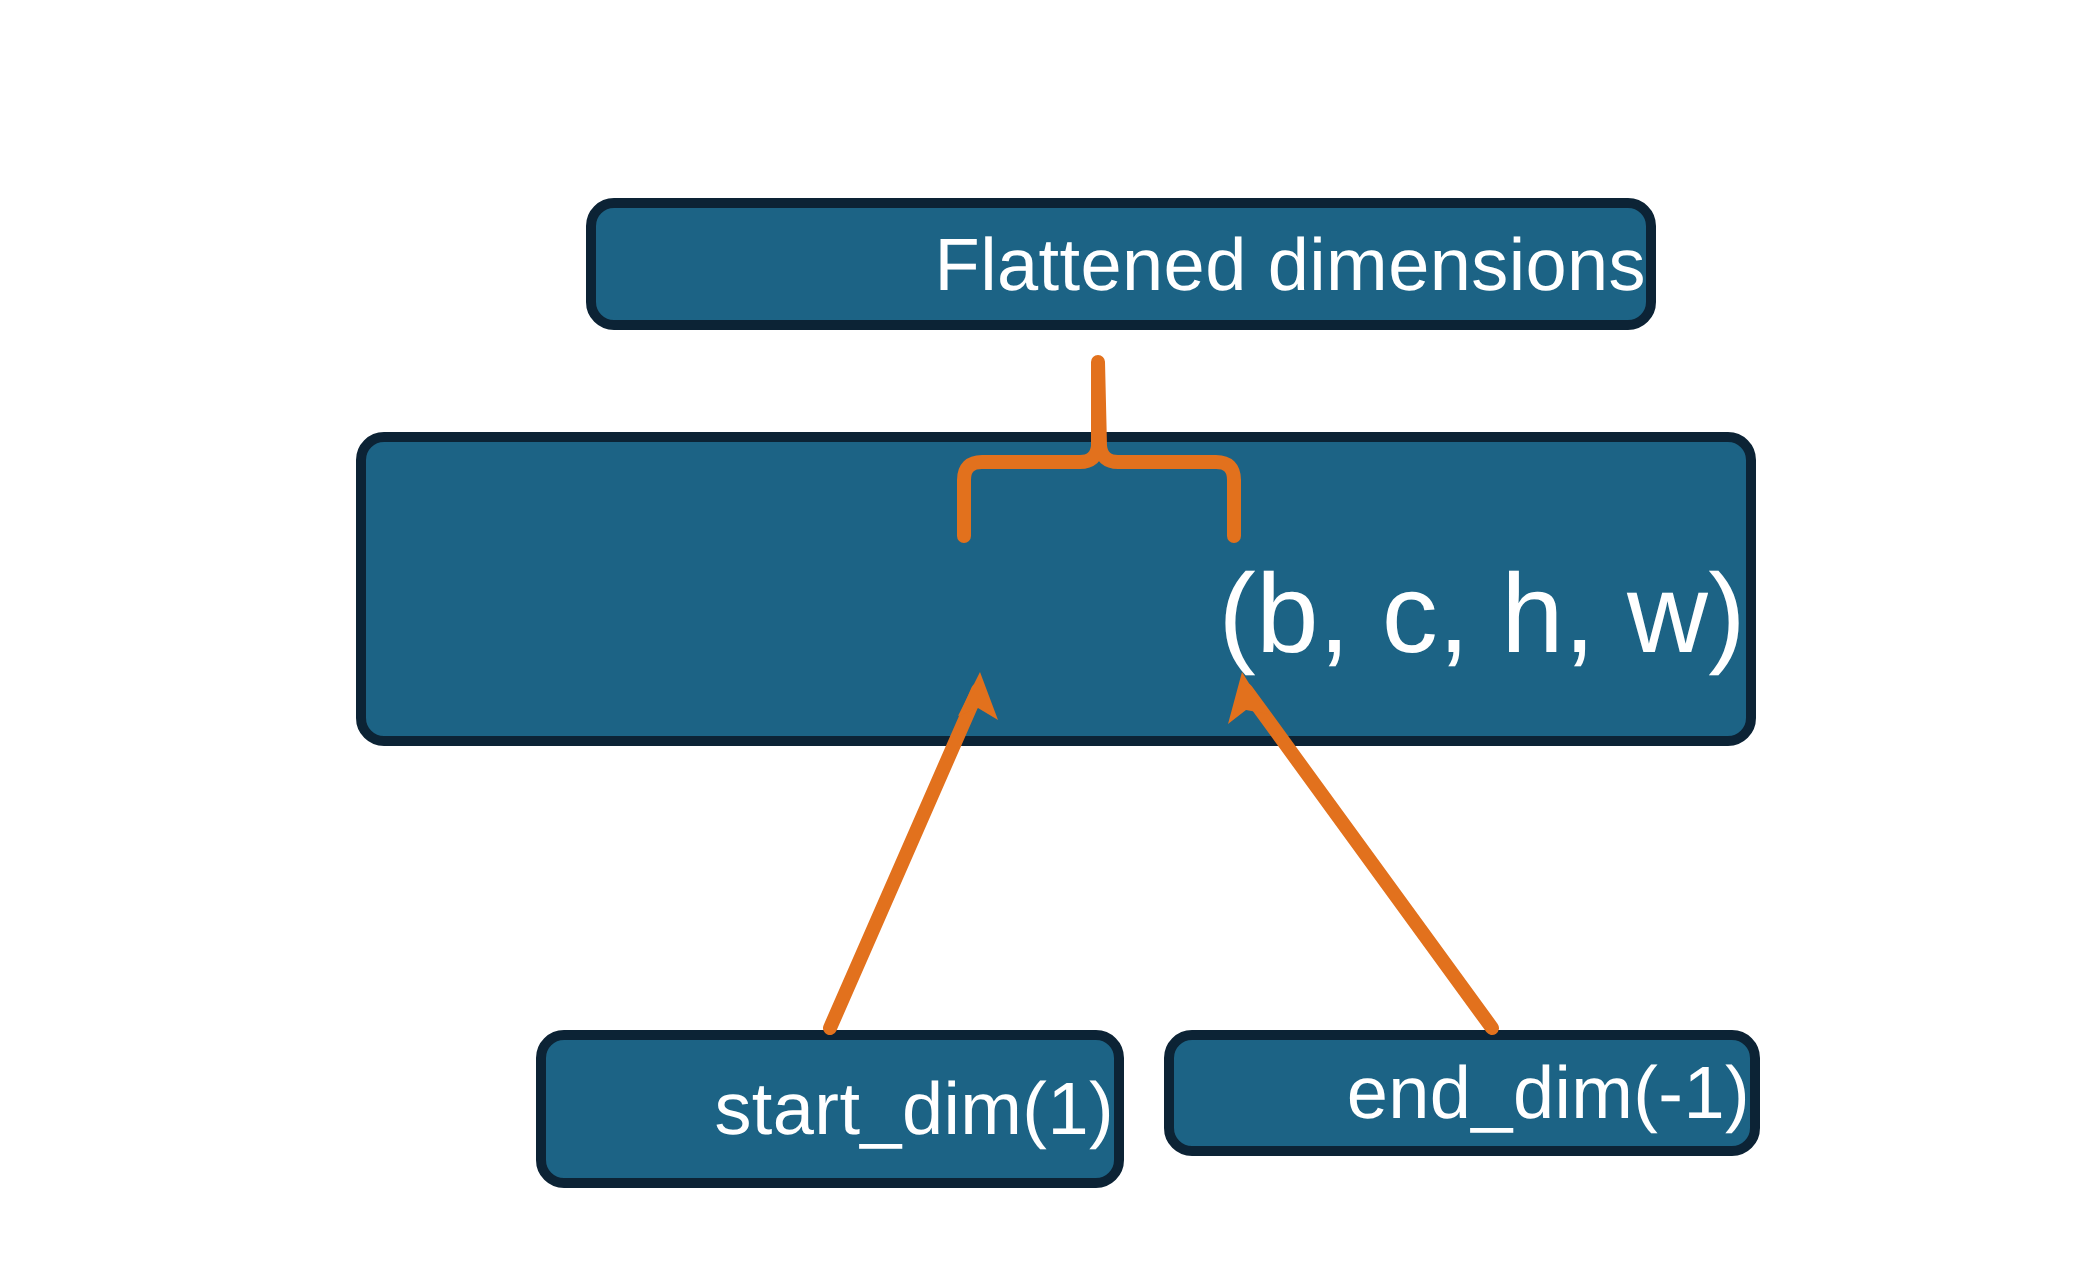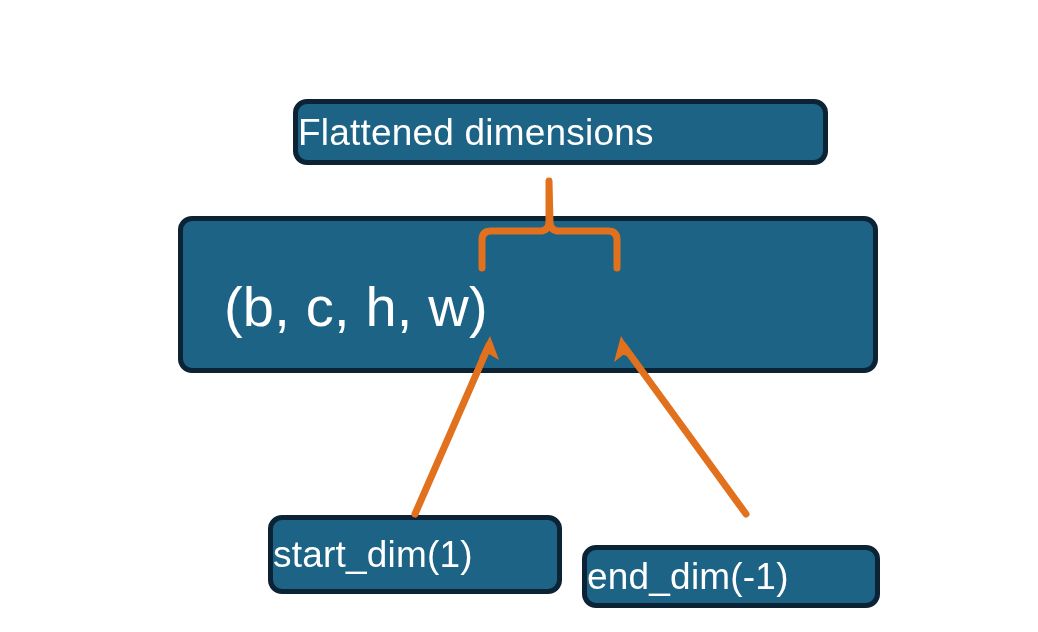--- a/index.html
+++ b/index.html
@@ -19,21 +19,21 @@
     overflow: hidden;
   }
   .node {
     position: absolute;
     box-sizing: border-box;
     background: #1c6385;
     border: 5px solid #0c2335;
     border-radius: 14px;
     display: flex;
     align-items: center;
-    justify-content: flex-start;
+    justify-content: flex-end;
     color: #ffffff;
     text-align: center;
     line-height: 1;
     letter-spacing: 0.2px;
     z-index: 2;
   }
   #node-flattened {
     left: 293px;
     top: 99px;
     width: 535px;
@@ -54,21 +54,20 @@
     width: 294px;
     height: 79px;
     font-size: 37px;
   }
   #node-end-dim {
     left: 582px;
     top: 515px;
     width: 298px;
     height: 63px;
     font-size: 37px;
-    margin-top: 30px;
   }
   .node-label {
     display: block;
     white-space: nowrap;
   }
   #shape-label {
     position: relative;
     top: 12px;
   }
   #overlay {

